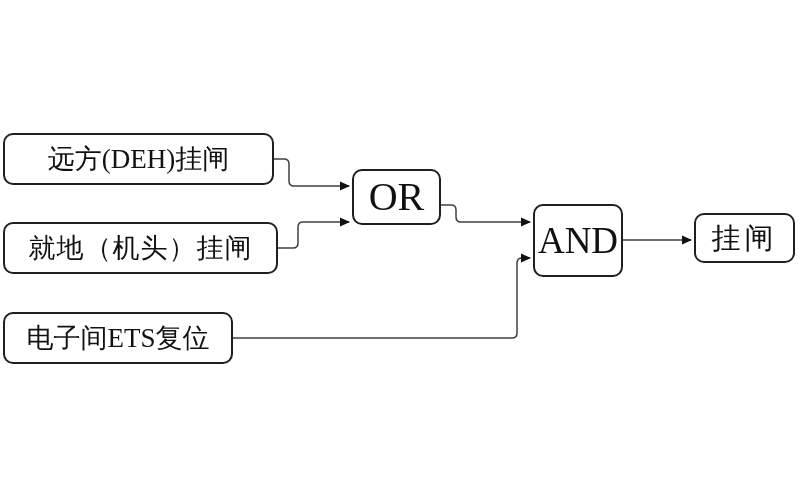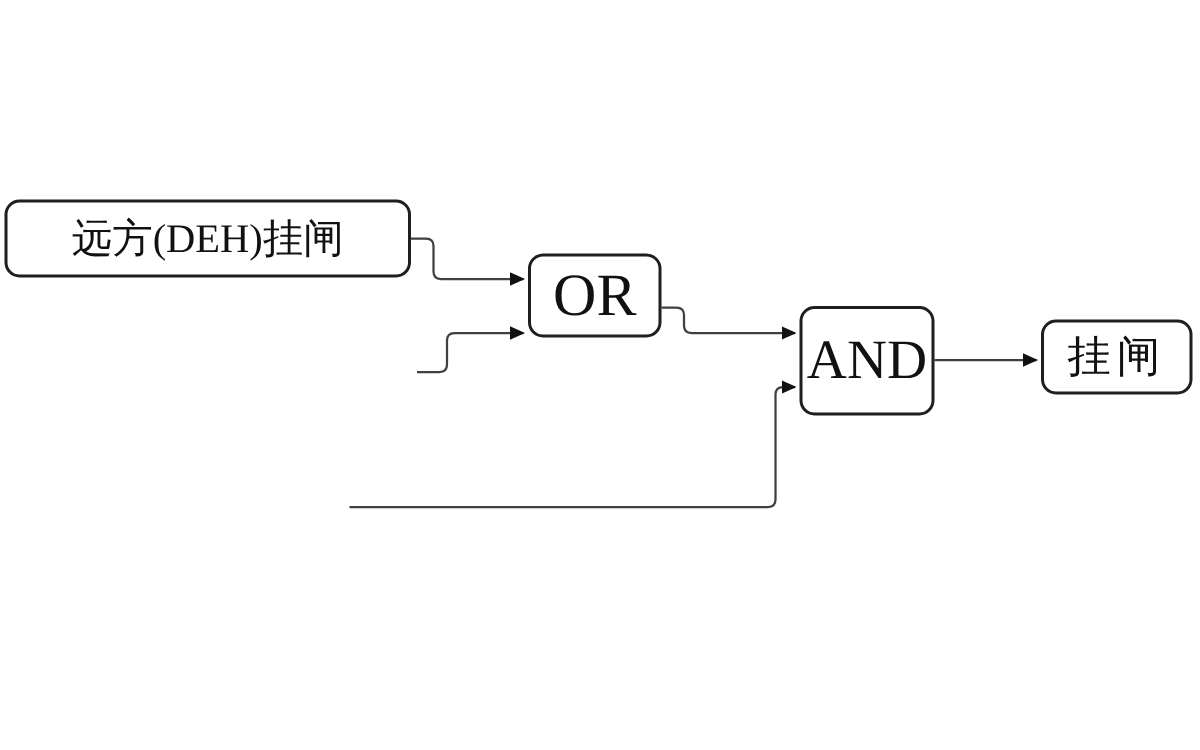--- a/index.html
+++ b/index.html
@@ -57,21 +57,23 @@
       <path d="M274,159 H284 Q289,159 289,164 V181 Q289,186 294,186 H349" marker-end="url(#arrow)"></path>
       <path d="M278,248 H293 Q298,248 298,243 V227 Q298,222 303,222 H349" marker-end="url(#arrow)"></path>
       <path d="M441,205 H451 Q456,205 456,210 V217 Q456,222 461,222 H530" marker-end="url(#arrow)"></path>
       <path d="M233,338 H512 Q517,338 517,333 V263 Q517,258 522,258 H530" marker-end="url(#arrow)"></path>
       <path d="M623,240 H691" marker-end="url(#arrow)"></path>
     </g>
   </svg>
 
   <div class="node node-remote">远方(DEH)挂闸</div>
 
+  <div class="node node-local">就地（机头）挂闸</div>
 
+  <div class="node node-ets">电子间ETS复位</div>
 
   <div class="node node-or">OR</div>
 
   <div class="node node-output">挂闸</div>
 
   <div class="node node-and">AND</div>
 
 </div>
 
 </body></html>

